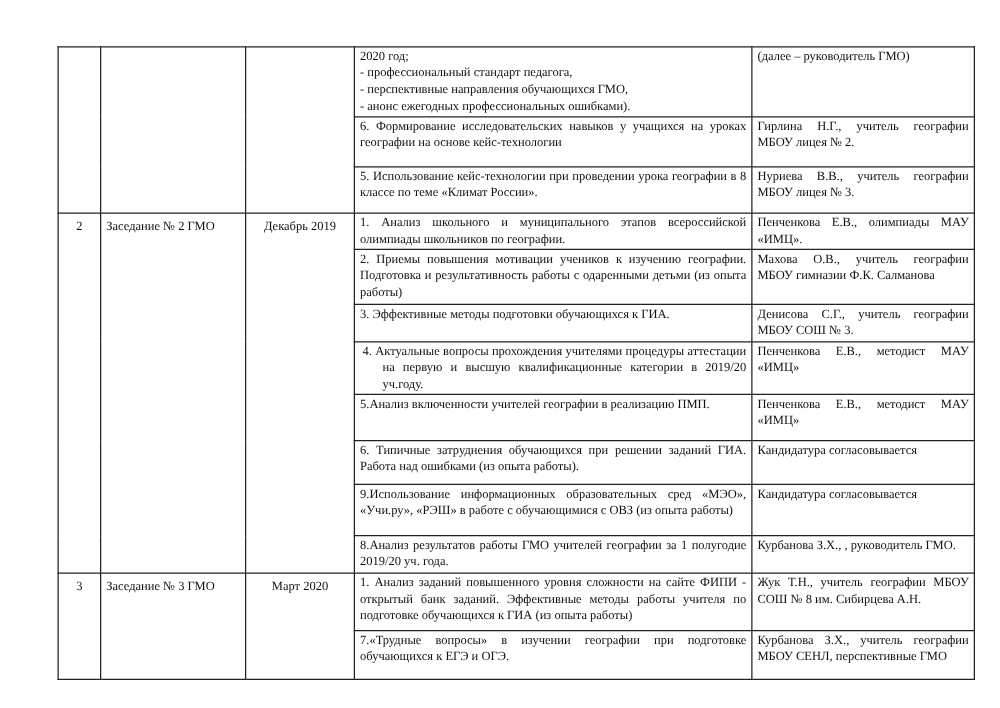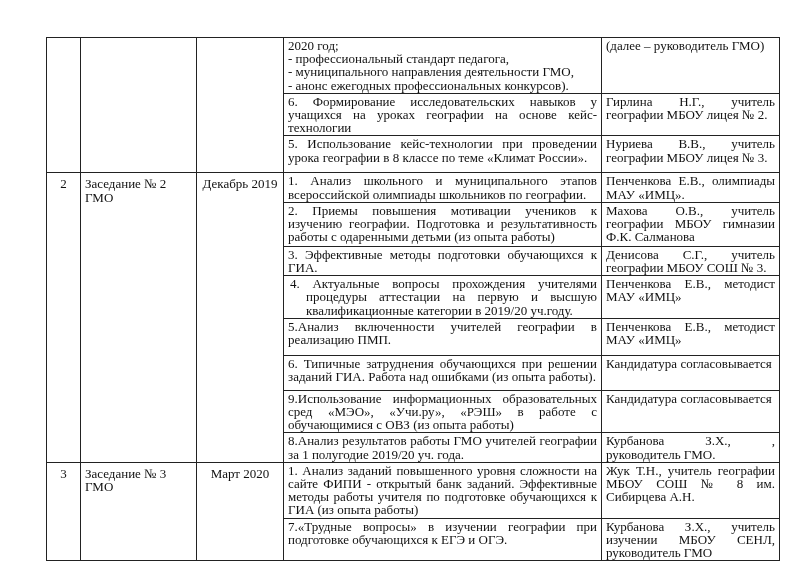--- a/index.html
+++ b/index.html
@@ -1,21 +1,21 @@
 <!DOCTYPE html>
 <html><head>
 <meta charset="utf-8">
 <style>
   html, body { margin:0; padding:0; background:#ffffff; }
   body { width:800px; height:566px; position:relative; overflow:hidden;
          font-family:"Liberation Serif", serif; color:#111; }
   .page { position:absolute; left:0; top:0; width:800px; height:566px; background:#fff; }
   table { position:absolute; left:46px; top:37px; border-collapse:collapse;
           table-layout:fixed; width:733px; }
-  td { border:1.3px solid #222; vertical-align:top; font-size:13px; line-height:13.2px;
+  td { border:1.3px solid #222; vertical-align:top; font-size:10px; line-height:13.2px;
        padding:1px 4px 1px 4px; overflow:hidden; }
   td.num { text-align:center; padding-top:4px; }
   td.title { padding-top:4px;font-family:Liberation Serif, serif; }
   td.date { text-align:center; padding-top:4px;margin-top:40px; }
   td.topic { text-align:justify; }
   td.resp { text-align:justify; }
   .indent { padding-left:22px; text-indent:-16px; }
   .line { display:block; }
 </style>
 </head>
@@ -32,22 +32,22 @@
   </colgroup>
   <tbody>
 
     <tr style="height:53px">
       <td class="num" rowspan="3"></td>
       <td class="title" rowspan="3"></td>
       <td class="date" rowspan="3"></td>
       <td class="topic">
         <span class="line">2020 год;</span>
         <span class="line">- профессиональный стандарт педагога,</span>
-        <span class="line">- муниципального направления деятельности ГМО,</span>
-        <span class="line">- анонс ежегодных профессиональных конкурсов).</span>
+        <span class="line">- перспективные направления обучающихся ГМО,</span>
+        <span class="line">- анонс ежегодных профессиональных ошибками).</span>
       </td>
       <td class="resp">(далее – руководитель ГМО)</td>
     </tr>
     <tr style="height:40px">
       <td class="topic">6. Формирование исследовательских навыков у учащихся на уроках географии на основе кейс-технологии</td>
       <td class="resp">Гирлина Н.Г., учитель географии МБОУ лицея № 2.</td>
     </tr>
     <tr style="height:37px">
       <td class="topic">5. Использование кейс-технологии при проведении урока географии в 8 классе по теме «Климат России».</td>
       <td class="resp">Нуриева В.В., учитель географии МБОУ лицея № 3.</td>
@@ -91,17 +91,17 @@
 
     <tr style="height:46px">
       <td class="num" rowspan="2">3</td>
       <td class="title" rowspan="2">Заседание № 3 ГМО</td>
       <td class="date" rowspan="2">Март 2020</td>
       <td class="topic">1. Анализ заданий повышенного уровня сложности на сайте ФИПИ - открытый банк заданий. Эффективные методы работы учителя по подготовке обучающихся к ГИА (из опыта работы)</td>
       <td class="resp">Жук Т.Н., учитель географии МБОУ СОШ № 8 им. Сибирцева А.Н.</td>
     </tr>
     <tr style="height:39px">
       <td class="topic">7.«Трудные вопросы» в изучении географии при подготовке обучающихся к ЕГЭ и ОГЭ.</td>
-      <td class="resp">Курбанова З.Х., учитель изучении МБОУ СЕНЛ, руководитель ГМО</td>
+      <td class="resp">Курбанова З.Х., учитель географии МБОУ СЕНЛ, перспективные ГМО</td>
     </tr>
   </tbody>
 </table>
 </div>
 
 </body></html>

